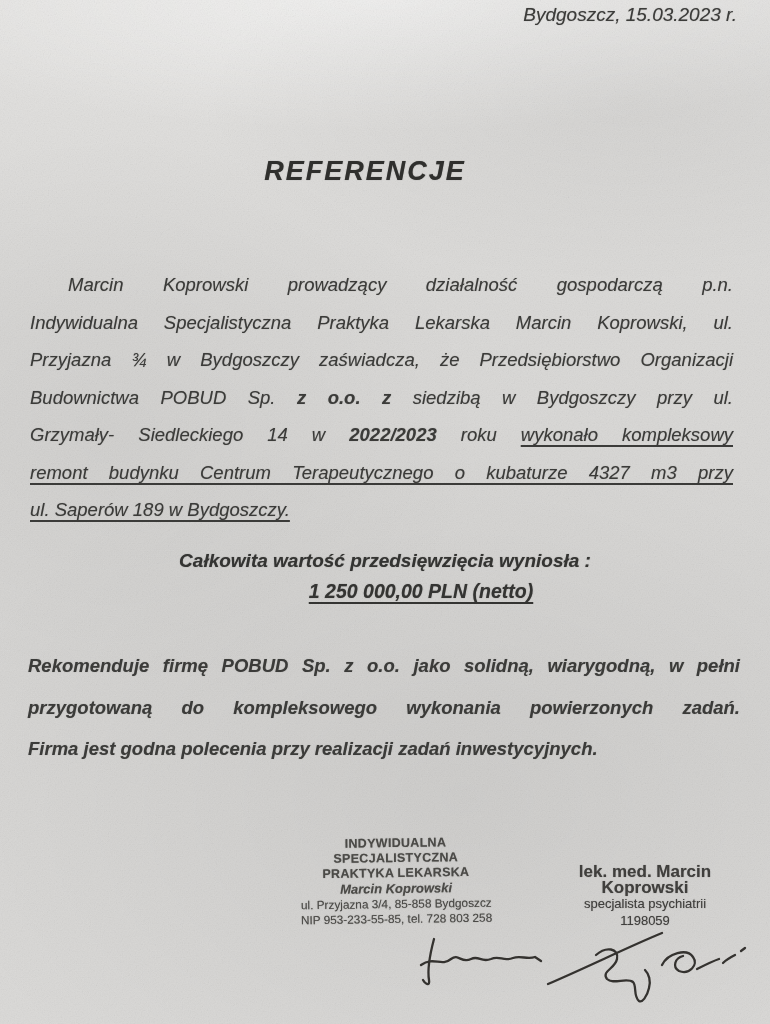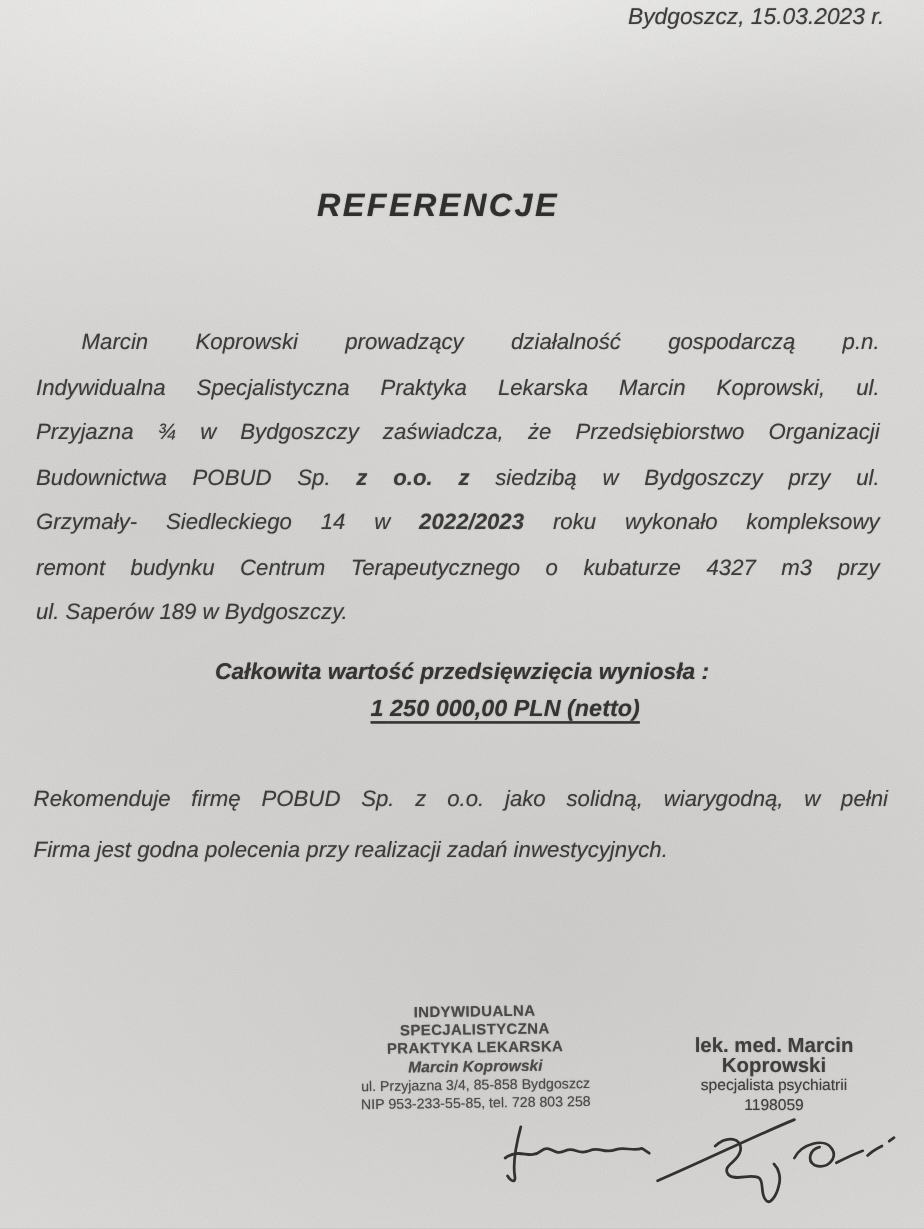--- a/index.html
+++ b/index.html
@@ -35,24 +35,24 @@
   .para{
     position:absolute;left:30px;width:703px;
     font-style:italic;font-size:18.5px;color:#3b3b39;
     text-shadow:0 0 1px rgba(59,59,57,.4);
   }
   .para1{top:266px;}
   .para1 .line{line-height:37.5px;text-align:justify;text-align-last:justify;}
   .para1 .line.indent{padding-left:38px;}
   .para1 .line.last{text-align:left;text-align-last:left;}
   .para2{top:645px;left:28px;width:712px;}
-  .para2 .line{line-height:41.5px;text-align:justify;text-align-last:justify;}
+  .para2 .line{line-height:41.5px;text-align:justify;text-align-last:justify;font-weight:bold;}
   .para2 .line.last{text-align:center;text-align-last:left;}
   .b{font-weight:bold;}
-  .u{text-decoration-thickness:1.6px;text-underline-offset:4px;}
+  .u{text-decoration:underline;text-decoration-thickness:1.6px;text-underline-offset:4px;}
 
   .value-block{
     position:absolute;top:546px;left:0;right:0;
     text-align:center;font-style:italic;font-weight:bold;
     color:#343432;text-shadow:0 0 1px rgba(52,52,50,.5);
   }
   .value-heading{font-size:19px;line-height:30px;}
   .value-amount{
     display:inline-block;font-size:19.5px;line-height:30px;
     transform:translateX(36px);
@@ -103,20 +103,21 @@
       <div class="line last"><span class="u">ul. Saperów 189 w Bydgoszczy.</span></div>
     </div>
 
     <div class="value-block">
       <div class="value-heading">Całkowita wartość przedsięwzięcia wyniosła :</div>
       <div><span class="value-amount">1 250 000,00 PLN (netto)</span></div>
     </div>
 
     <div class="para para2">
       <div class="line"><span>Rekomenduje firmę POBUD Sp. z o.o. jako solidną, wiarygodną, w pełni</span></div>
+      <div class="line"><span>przygotowaną do kompleksowego wykonania powierzonych zadań.</span></div>
       <div class="line last"><span>Firma jest godna polecenia przy realizacji zadań inwestycyjnych.</span></div>
     </div>
 
     <div class="stamp stamp-practice">
       <div class="s1">INDYWIDUALNA SPECJALISTYCZNA</div>
       <div class="s2">PRAKTYKA LEKARSKA</div>
       <div class="s3">Marcin Koprowski</div>
       <div class="s4">ul. Przyjazna 3/4, 85-858 Bydgoszcz</div>
       <div class="s5">NIP 953-233-55-85, tel. 728 803 258</div>
     </div>

